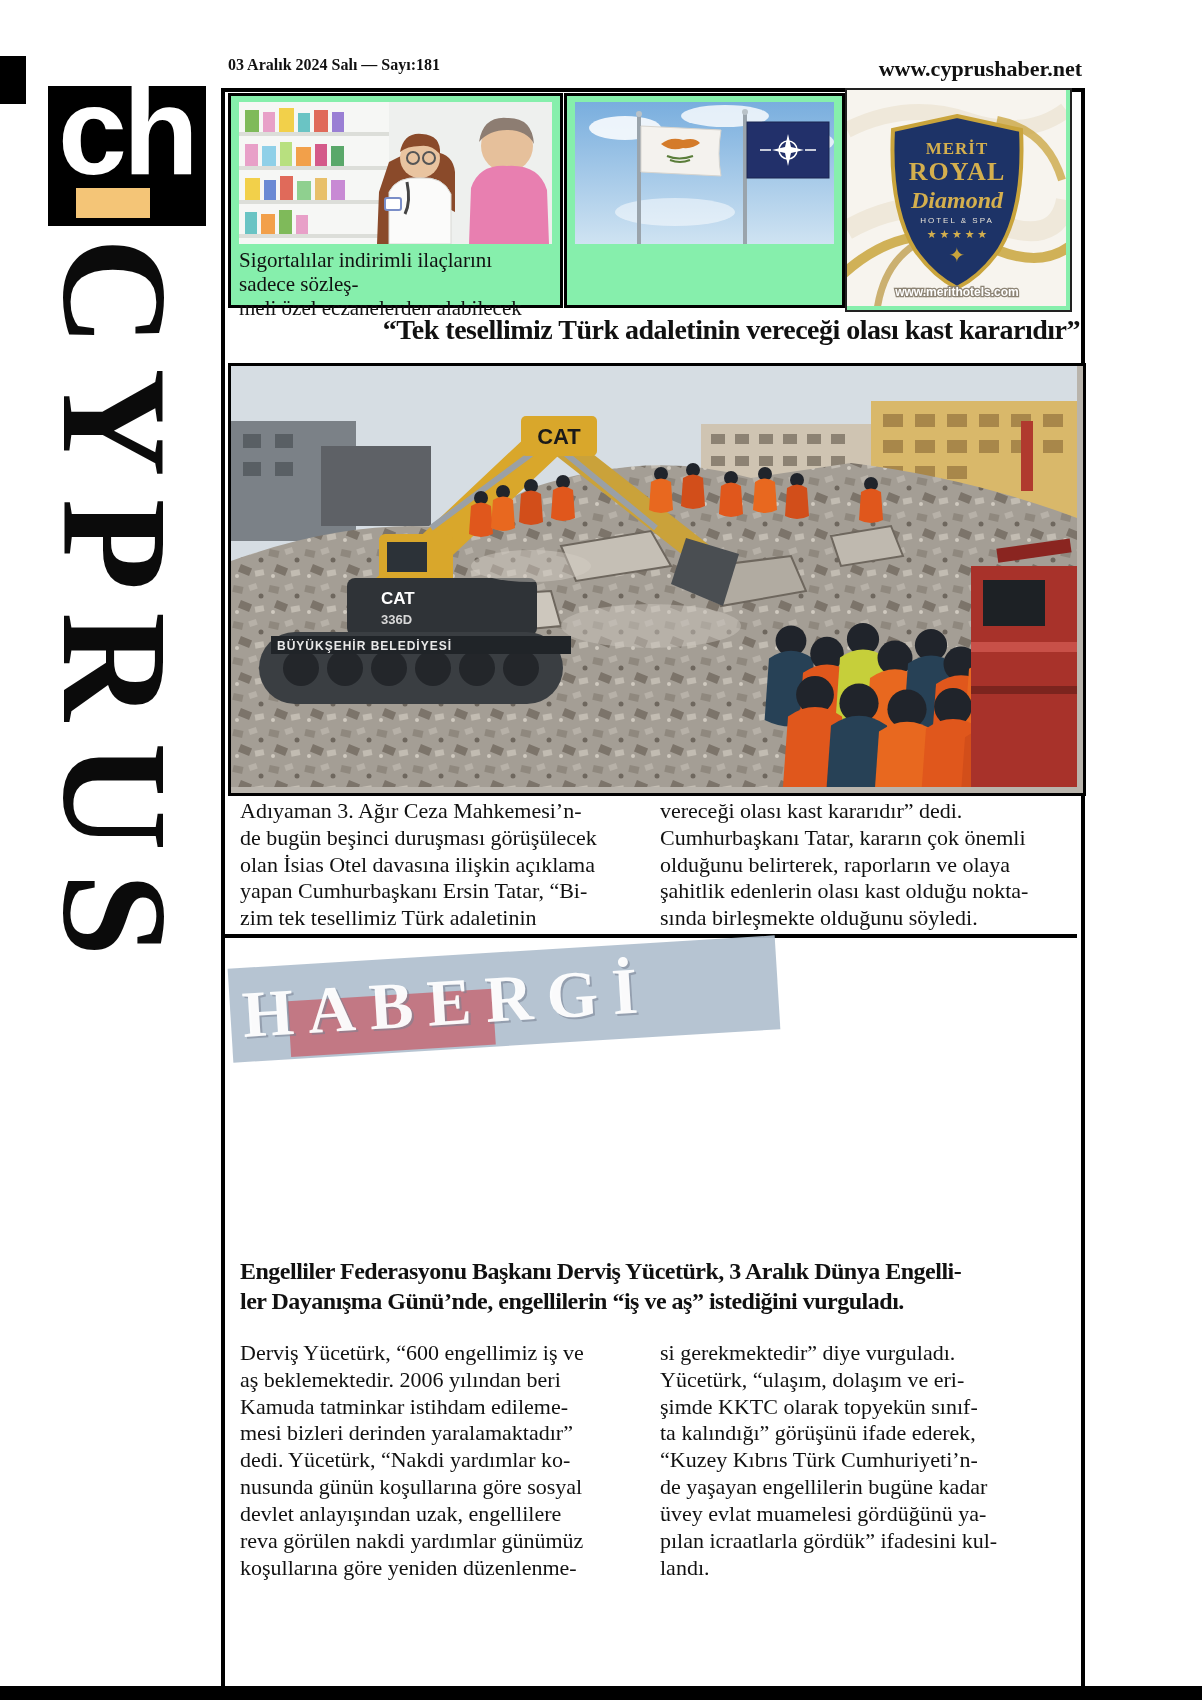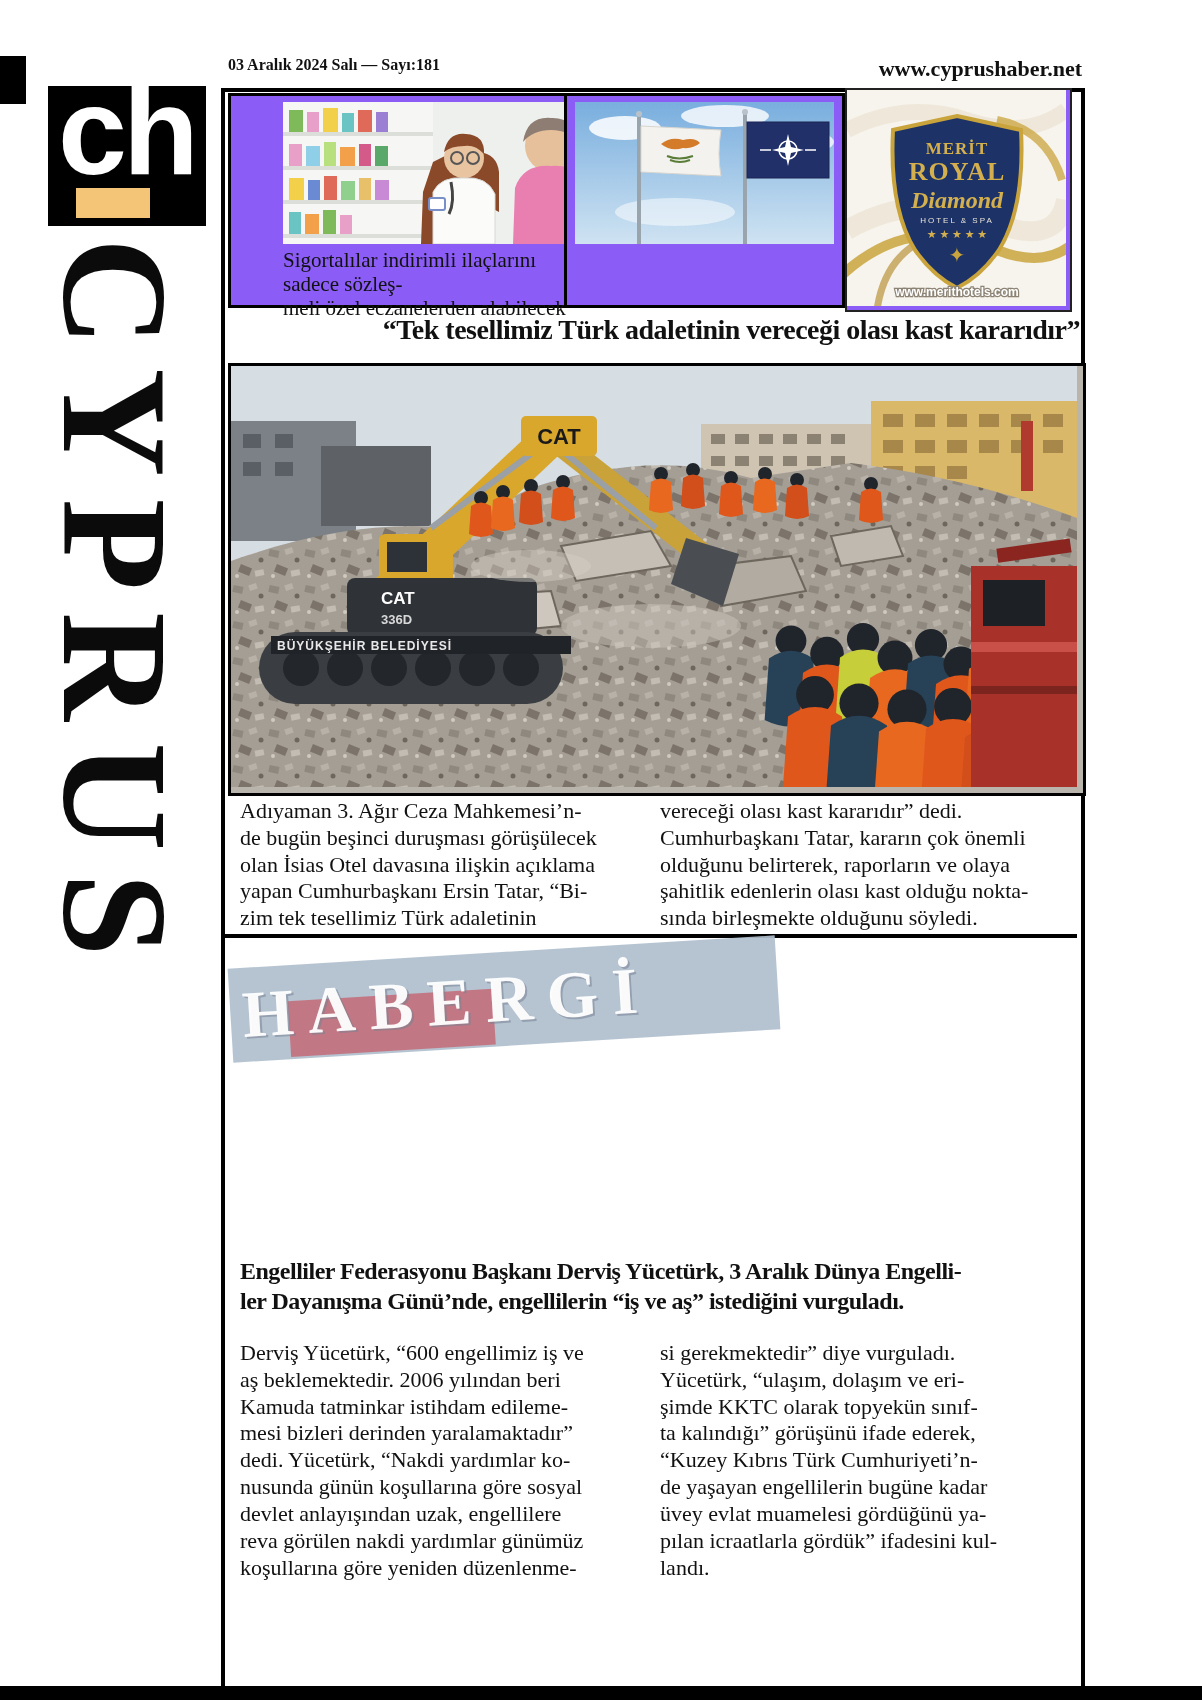--- a/index.html
+++ b/index.html
@@ -21,22 +21,22 @@
   .logo-box{left:48px;top:86px;width:158px;height:140px;background:#000;}
   .logo-ch{position:absolute;left:10px;top:-26px;font-family:"Liberation Sans",sans-serif;
            font-weight:bold;font-size:124px;color:#ffffff;letter-spacing:-4px;}
   .logo-accent{position:absolute;left:28px;top:102px;width:74px;height:30px;background:#f4c577;}
   .vtitle-wrap{left:18px;top:238px;width:190px;height:1440px;overflow:visible;}
   .vtitle{position:absolute;left:186px;top:0;width:1438px;height:186px;
           transform:rotate(90deg);transform-origin:0 0;
           font-weight:bold;font-size:150px;line-height:178px;letter-spacing:22px;color:#0b0b0b;}
 
   
-  .tbox{border:3px solid #000;background:#8b5cf6;}
-  .tbox1{left:228px;top:93px;width:329px;height:209px;padding-left:44px;}
+  .tbox{border:3px solid #000;background:#86efac;}
+  .tbox1{left:228px;top:93px;width:329px;height:209px;}
   .tbox2{left:564px;top:93px;width:275px;height:209px;}
   .tbox3{left:845px;top:88px;width:223px;height:220px;border:2px solid #222;}
   .tphoto{display:block;margin:6px auto 0 auto;}
   .tcap{padding:4px 8px 0 8px;font-size:21px;line-height:1.15;}
 
   
   .headline1{left:228px;top:314px;width:852px;text-align:right;font-weight:bold;
              font-size:28px;letter-spacing:-0.5px;}
   .photo-box{left:228px;top:363px;width:852px;height:427px;border:3px solid #000;background:#b9b4ac;}
   .col{font-size:22px;line-height:1.22;text-align:left;}

